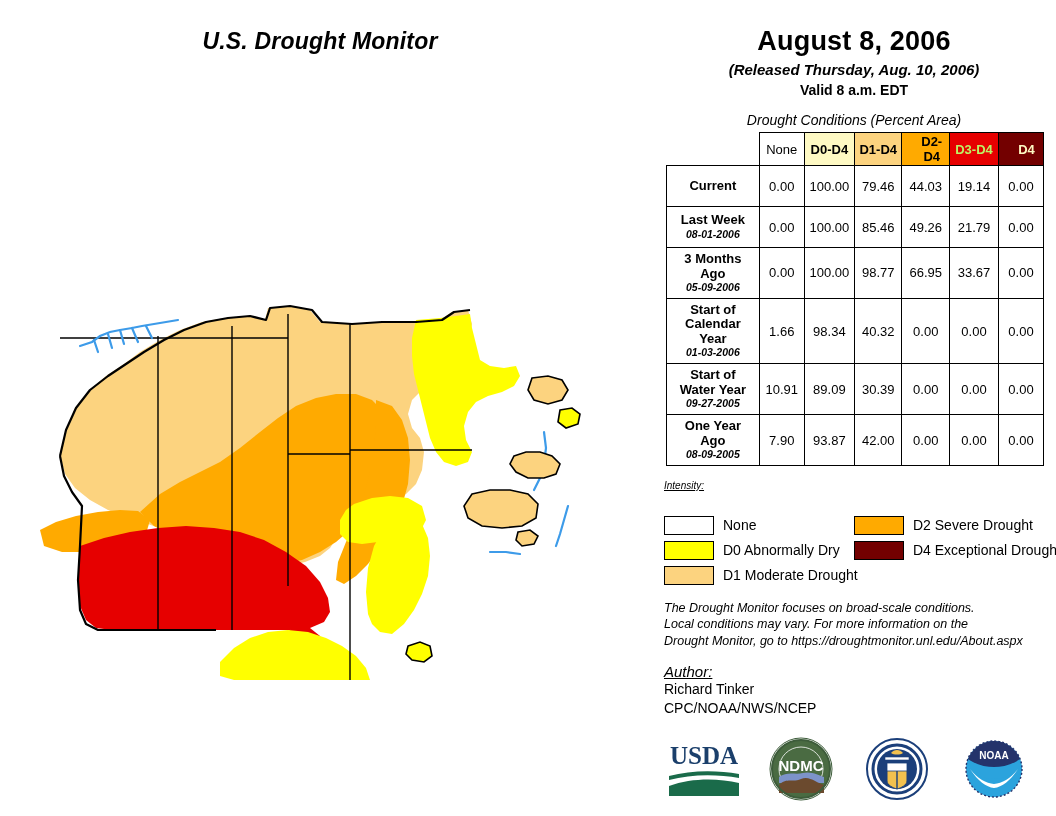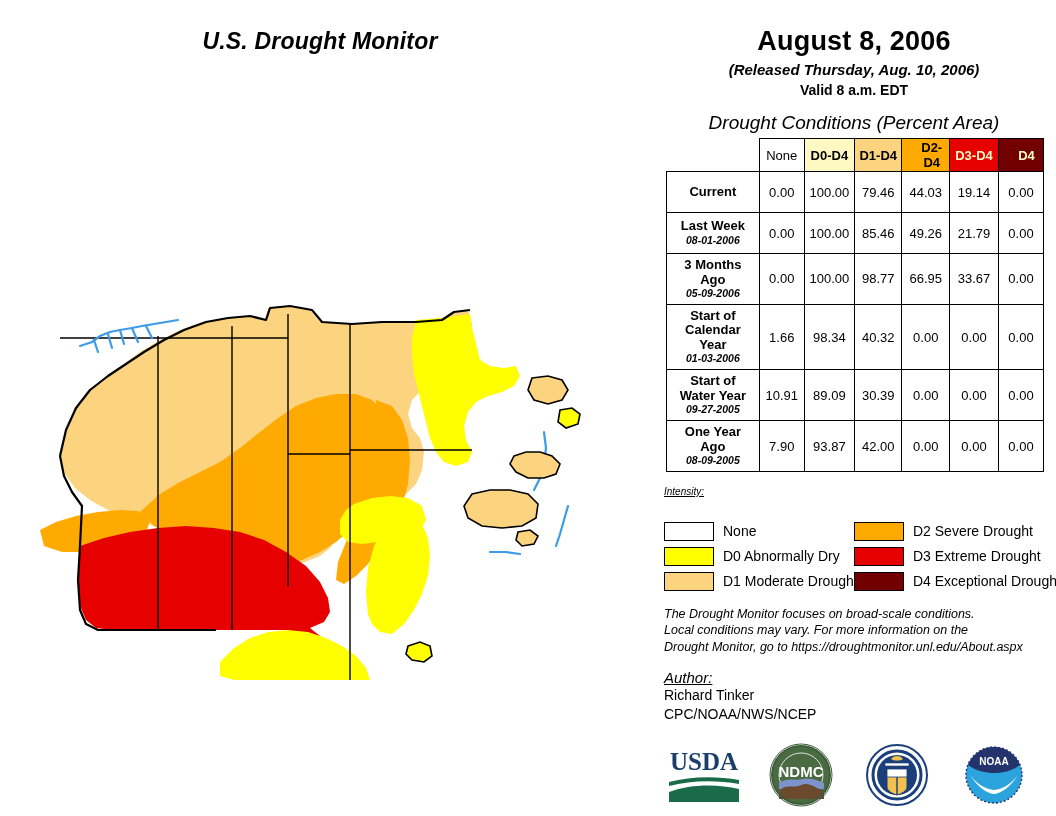--- a/index.html
+++ b/index.html
@@ -19,32 +19,32 @@
   .map-wrap{position:absolute;left:20px;top:280px;width:640px;height:400px;}
   .map-wrap svg{display:block;}
 
   
   .right{position:absolute;left:664px;top:26px;width:380px;}
   .date-block{text-align:center;}
   .d-main{font-size:27px;font-weight:bold;letter-spacing:.2px;}
   .d-rel{font-size:15px;font-weight:bold;font-style:italic;margin-top:4px;}
   .d-valid{font-size:14px;font-weight:bold;margin-top:4px;}
 
-  .tbl-cap{text-align:center;font-size:19px;font-style:italic;margin-top:14px;margin-bottom:4px;}
+  .tbl-cap{text-align:center;font-size:14px;font-style:italic;margin-top:14px;margin-bottom:4px;}
 
   table.dm{border-collapse:collapse;table-layout:fixed;margin-left:2px;}
   table.dm td{border:1px solid #000;text-align:center;font-size:13px;
     font-family:"Liberation Sans", sans-serif;}
   .hdr-spacer{border:none !important;}
   td.hd{height:26px;font-size:14px;font-weight:bold;}
   td.hd.none{background:#ffffff;font-weight:normal;}
   td.hd.d0{background:#fef9c3;}
   td.hd.d1{background:#fcd37f;}
   td.hd.d2{background:#ffaa00;padding-left:13px;}
-  td.hd.d3{background:#e60000;color:#fef9c3;}
+  td.hd.d3{background:#e60000;color:#bef264;}
   td.hd.d4{background:#730000;color:#fef9c3;padding-left:12px;}
   td.rowlab{text-align:center;padding:4px 6px;line-height:1.12;}
   td.rowlab .rl-t{font-size:13px;font-weight:bold;display:block;}
   td.rowlab .rl-d{font-size:10.5px;font-style:italic;font-weight:bold;display:block;margin-top:1px;}
   td.val{height:38px;font-size:14px;}
 
   
   .legend{margin-top:14px;}
   .lg-title{font-size:10px;font-style:italic;text-decoration:underline;margin-bottom:22px;}
   .lg-grid{display:flex;}
@@ -271,24 +271,20 @@
               <span class="sw" style="background: rgb(252, 211, 127);"></span>
               <span class="lg-lab">D1 Moderate Drought</span>
             </div>
           </div>
         <div class="lg-col">
             <div class="lg-row">
               <span class="sw" style="background: rgb(255, 170, 0);"></span>
               <span class="lg-lab">D2 Severe Drought</span>
             </div>
             <div class="lg-row">
-              <span class="sw" style="background: rgb(230, 0, 0);"></span>
-              <span class="lg-lab">D3 Extreme Drought</span>
-            </div>
-            <div class="lg-row">
               <span class="sw" style="background: rgb(115, 0, 0);"></span>
               <span class="lg-lab">D4 Exceptional Drought</span>
             </div>
           </div>
       </div>
     </div>
 
     <div class="notes">
       <div>The Drought Monitor focuses on broad-scale conditions.</div>
       <div>Local conditions may vary. For more information on the</div>

